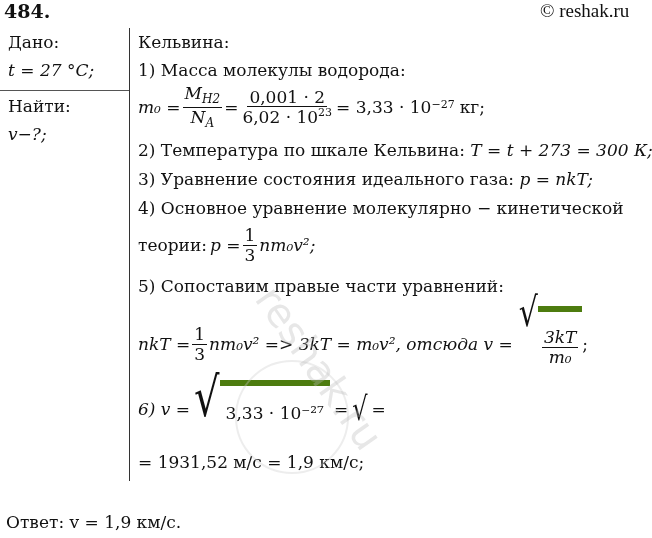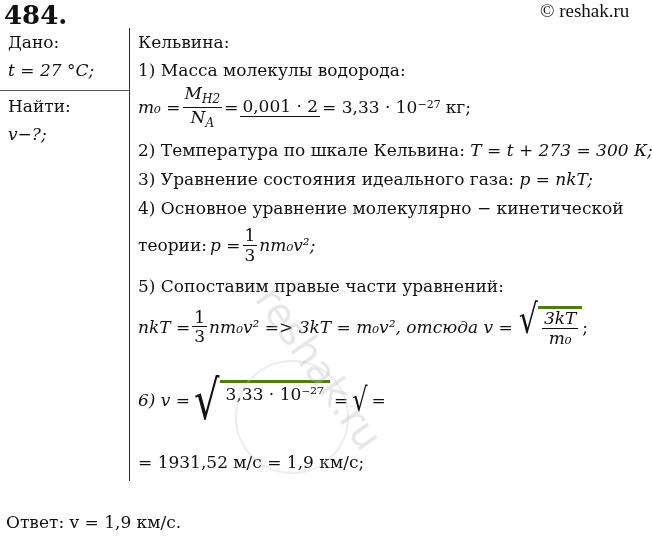--- a/index.html
+++ b/index.html
@@ -1,31 +1,31 @@
 <!DOCTYPE html>
 <html><head>
 <meta charset="utf-8">
 <style>
   html,body{margin:0;padding:0;background:#fff;}
   body{width:652px;height:538px;position:relative;overflow:hidden;
        font-family:"DejaVu Serif","Liberation Serif",serif;color:#111;font-size:17px;}
   .abs{position:absolute;white-space:nowrap;}
   i,.it{font-style:italic;}
-  .num{font-weight:bold;font-size:26px;}
+  .num{font-weight:bold;font-size:19px;}
   .wm{font-family:"Liberation Serif",serif;font-size:19px;}
   .vline{position:absolute;left:129px;top:28px;width:1px;height:453px;background:#333;}
   .hline{position:absolute;left:0;top:90px;width:129px;height:1px;background:#555;}
   .frac{display:inline-flex;flex-direction:column;align-items:center;vertical-align:middle;margin:0 2px;}
   .frac .n{border-bottom:1px solid #111;padding:0 2px;line-height:1.1;}
   .frac .d{line-height:1.1;padding:0 2px;}
   sup{font-size:11px;}
   sub{font-size:12px;}
   .sqrt{display:inline-flex;align-items:stretch;vertical-align:middle;}
   .sqrt .rad{font-size:30px;line-height:1;transform:scaleY(1.35);}
-  .sqrt .body{border-top:3px solid #4d7c0f;padding:0 2px;}
+  .sqrt .body{border-top:6px solid #4d7c0f;padding:16px 2px;}
   .stamp{position:absolute;left:235px;top:360px;width:110px;height:110px;border:2px solid #ccc;border-radius:50%;opacity:.35;}
   .stamp-text{position:absolute;left:225px;top:345px;color:#bbb;font-size:40px;transform:rotate(55deg);opacity:.35;font-family:"DejaVu Sans",sans-serif;}
 </style>
 </head>
 <body>
 
 <div class="abs num" style="left:4px;top:0px;">484.</div>
 <div class="abs wm" style="left:540px;top:0px;">© reshak.ru</div>
 
 <div class="vline"></div>
@@ -41,20 +41,21 @@
 
 <div class="abs" style="left:138px;top:84px;display:flex;align-items:center;">
   <span class="it">m₀ =</span>
   <span class="frac">
     <span class="n it"><span>M</span><sub>H2</sub></span>
     <span class="d it"><span>N</span><sub>A</sub></span>
   </span>
   <span>=</span>
   <span class="frac">
     <span class="n">0,001 · 2</span>
+    <span class="d"><span>6,02 · 10</span><sup>23</sup></span>
   </span>
   <span>= 3,33 · 10</span>
     <sup style="align-self:flex-start;margin-top:14px;">−27</sup>
   <span style="margin-left:5px;">кг;</span>
 </div>
 
 <div class="abs" style="left:138px;top:140px;">
   <span>2) Температура по шкале Кельвина:</span>
   <span class="it">T = t + 273 = 300 К;</span>
 </div>

